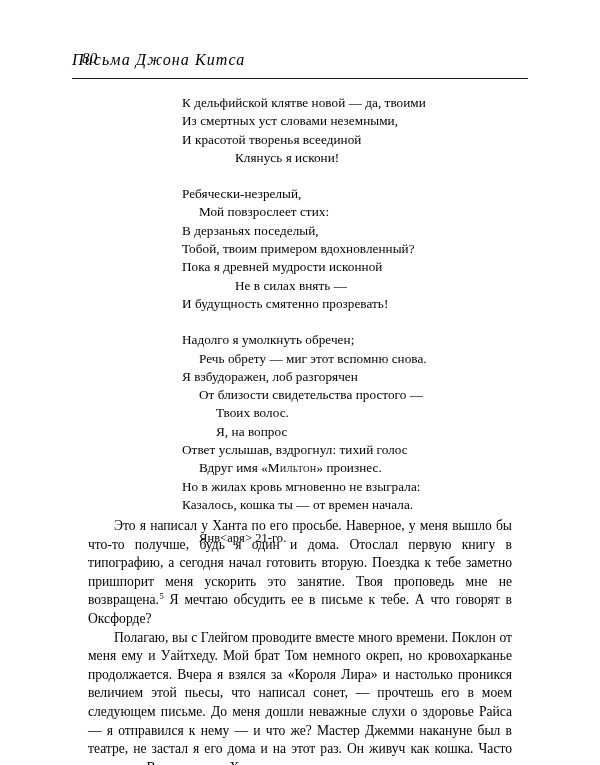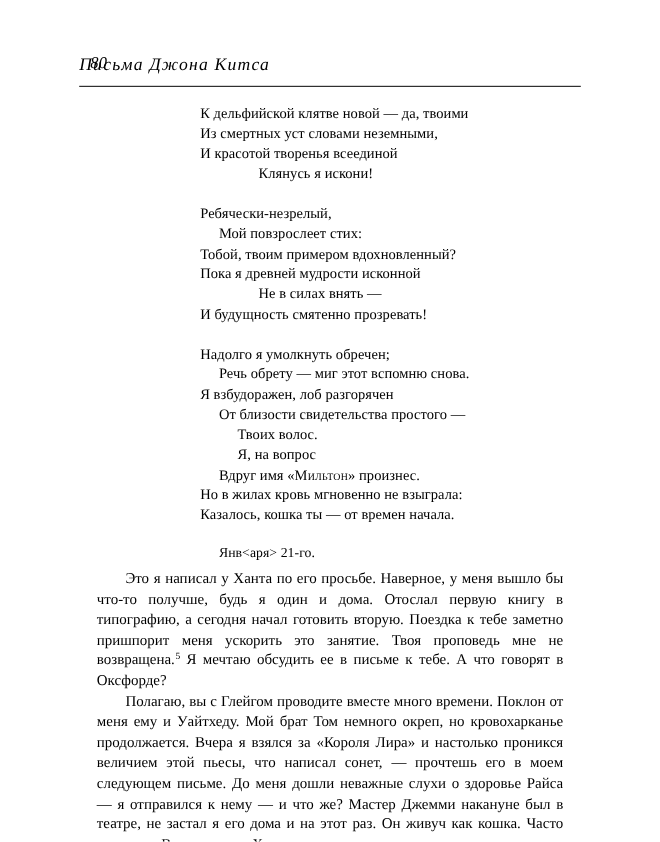--- a/index.html
+++ b/index.html
@@ -146,32 +146,34 @@
     <div id="poem-stanzas">
         <div class="stanza">
           <div class="vs">К дельфийской клятве новой — да, твоими</div>
           <div class="vs">Из смертных уст словами неземными,</div>
           <div class="vs">И красотой творенья всеединой</div>
           <div class="vs ind3">Клянусь я искони!</div>
         </div>
         <div class="stanza">
           <div class="vs">Ребячески-незрелый,</div>
           <div class="vs ind1">Мой повзрослеет стих:</div>
+          <div class="vs">В дерзаньях поседелый,</div>
           <div class="vs">Тобой, твоим примером вдохновленный?</div>
           <div class="vs">Пока я древней мудрости исконной</div>
           <div class="vs ind3">Не в силах внять —</div>
           <div class="vs">И будущность смятенно прозревать!</div>
         </div>
         <div class="stanza">
           <div class="vs">Надолго я умолкнуть обречен;</div>
           <div class="vs ind1">Речь обрету — миг этот вспомню снова.</div>
           <div class="vs">Я взбудоражен, лоб разгорячен</div>
           <div class="vs ind1">От близости свидетельства простого —</div>
           <div class="vs ind2">Твоих волос.</div>
           <div class="vs ind2">Я, на вопрос</div>
+          <div class="vs">Ответ услышав, вздрогнул: тихий голос</div>
           <div class="vs ind1">Вдруг имя «<span class="smallcaps">Мильтон</span>» произнес.</div>
           <div class="vs">Но в жилах кровь мгновенно не взыграла:</div>
           <div class="vs">Казалось, кошка ты — от времен начала.</div>
         </div>
       </div>
     <div class="poem-date">Янв&lt;аря&gt; 21-го.</div>
   </div>
 
   <div class="prose">
     <p>

